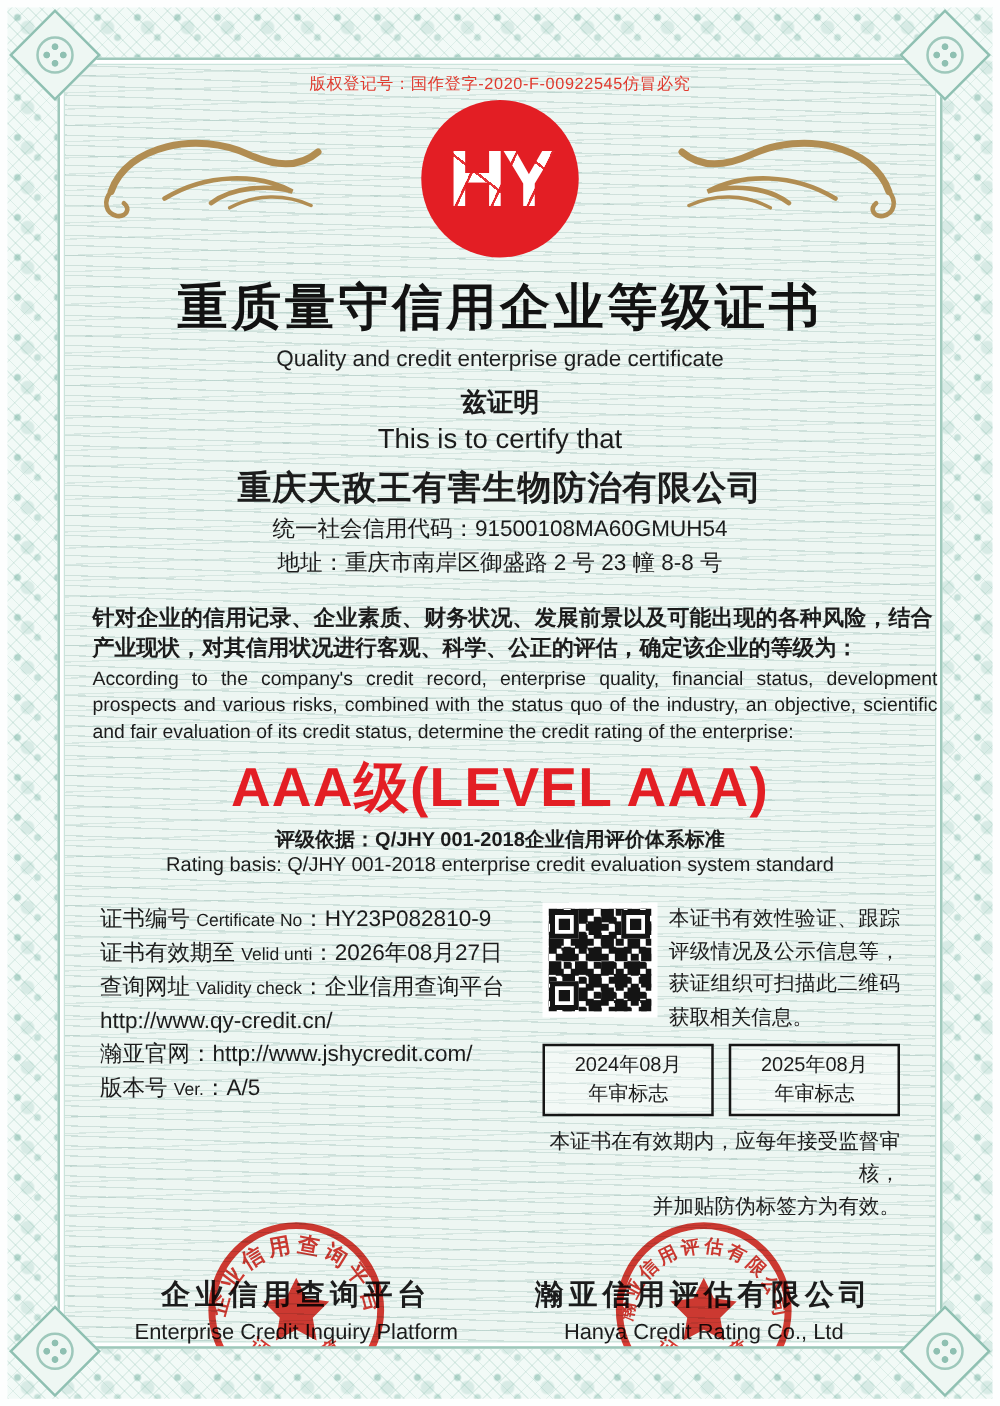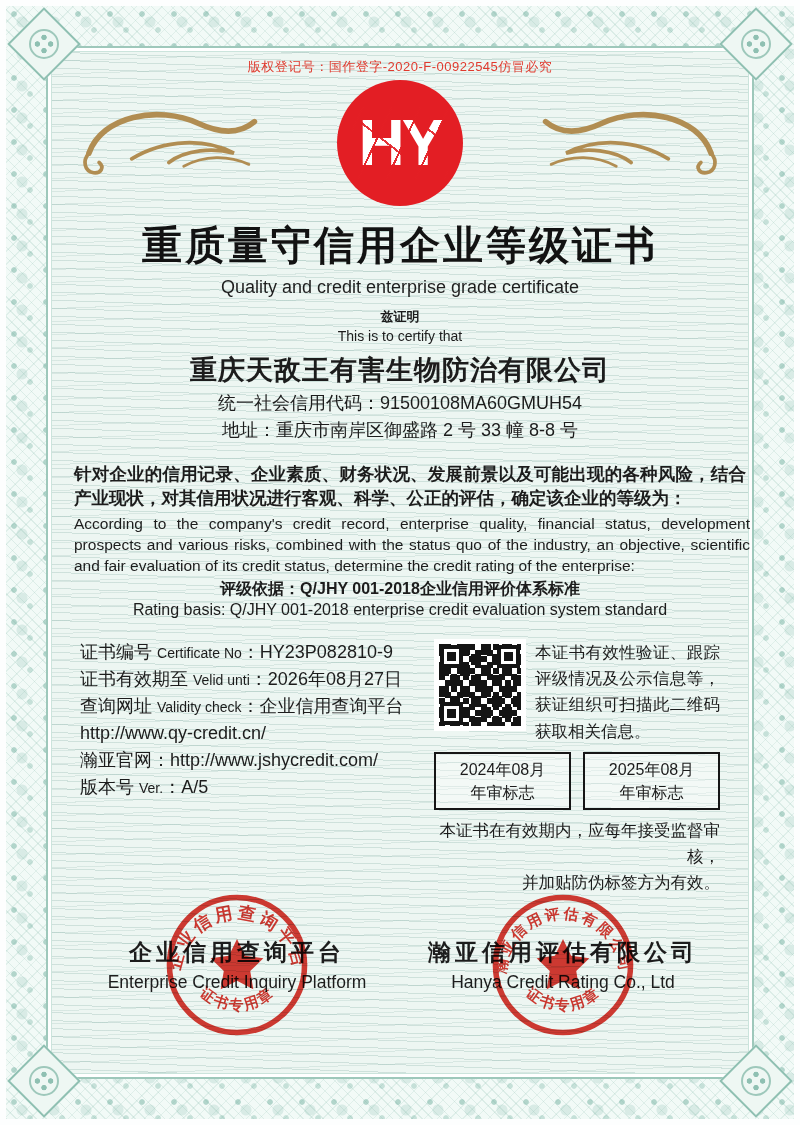--- a/index.html
+++ b/index.html
@@ -54,22 +54,22 @@
     display:flex; align-items:center; justify-content:center; position:relative; }
   .logo-text { font-size:64px; font-weight:900; color:#fff; letter-spacing:-3px; line-height:1; position:relative; }
   .logo-text::after { content:""; position:absolute; inset:-6% -8%;
     background:
       repeating-linear-gradient(115deg, transparent 0 9px,  rgba(227,30,36,.95) 9px 11px,  transparent 11px 26px),
       repeating-linear-gradient(38deg,  transparent 0 13px, rgba(227,30,36,.9) 13px 15px, transparent 15px 36px);
   }
 
   .title-cn { font-size:40px; font-weight:700; letter-spacing:3px; margin-top:10px; color:#121212; }
   .title-en { font-size:18px; margin-top:4px; color:#1e1e1e; }
-  .certify-cn { font-size:13px; font-weight:700; margin-top:10px; }
-  .certify-en { font-size:14px; margin-top:2px; }
+  .certify-cn { font-size:21px; font-weight:700; margin-top:10px; }
+  .certify-en { font-size:22px; margin-top:2px; }
 
   .company { font-size:27px; font-weight:800; margin-top:8px; letter-spacing:1px; }
   .meta-line { font-size:18px; margin-top:3px; }
 
   .statement-cn { width:672px; margin:20px auto 0; font-size:17.5px; font-weight:600;
     line-height:1.38; text-align:justify; }
   .statement-en { width:676px; margin:3px auto 0; font-size:15.5px; line-height:1.36; text-align:justify; }
 
   .rating { font-size:44px; font-weight:800; color:#e31e24; margin-top:4px; letter-spacing:1px; }
   .basis-cn { font-size:16px; font-weight:600; margin-top:2px; }
@@ -143,25 +143,26 @@
       </div>
 
       <div class="title-cn">重质量守信用企业等级证书</div>
       <div class="title-en">Quality and credit enterprise grade certificate</div>
 
       <div class="certify-cn">兹证明</div>
       <div class="certify-en">This is to certify that</div>
 
       <div class="company">重庆天敌王有害生物防治有限公司</div>
       <div class="meta-line">统一社会信用代码：91500108MA60GMUH54</div>
-      <div class="meta-line">地址：重庆市南岸区御盛路 2 号 33 幢 8-8 号</div>
+      <div class="meta-line">地址：重庆市南岸区御盛路 2 号 23 幢 8-8 号</div>
 
       <div class="statement-cn">针对企业的信用记录、企业素质、财务状况、发展前景以及可能出现的各种风险，结合产业现状，对其信用状况进行客观、科学、公正的评估，确定该企业的等级为：</div>
       <div class="statement-en">According to the company's credit record, enterprise quality, financial status, development prospects and various risks, combined with the status quo of the industry, an objective, scientific and fair evaluation of its credit status, determine the credit rating of the enterprise:</div>
 
+      <div class="rating">AAA级(LEVEL AAA)</div>
       <div class="basis-cn">评级依据：Q/JHY 001-2018企业信用评价体系标准</div>
       <div class="basis-en">Rating basis: Q/JHY 001-2018 enterprise credit evaluation system standard</div>
 
       <div class="details-row">
         <div class="details-left">
           <div class="d-row"><span>证书编号</span> <span class="d-en">Certificate No</span><span>：</span><span>HY23P082810-9</span></div>
           <div class="d-row"><span>证书有效期至</span> <span class="d-en">Velid unti</span><span>：</span><span>2026年08月27日</span></div>
           <div class="d-row"><span>查询网址</span> <span class="d-en">Validity check</span><span>：</span><span>企业信用查询平台</span></div>
           <div class="d-row"><span>http://www.qy-credit.cn/</span></div>
           <div class="d-row"><span>瀚亚官网</span><span>：</span><span>http://www.jshycredit.com/</span></div>

